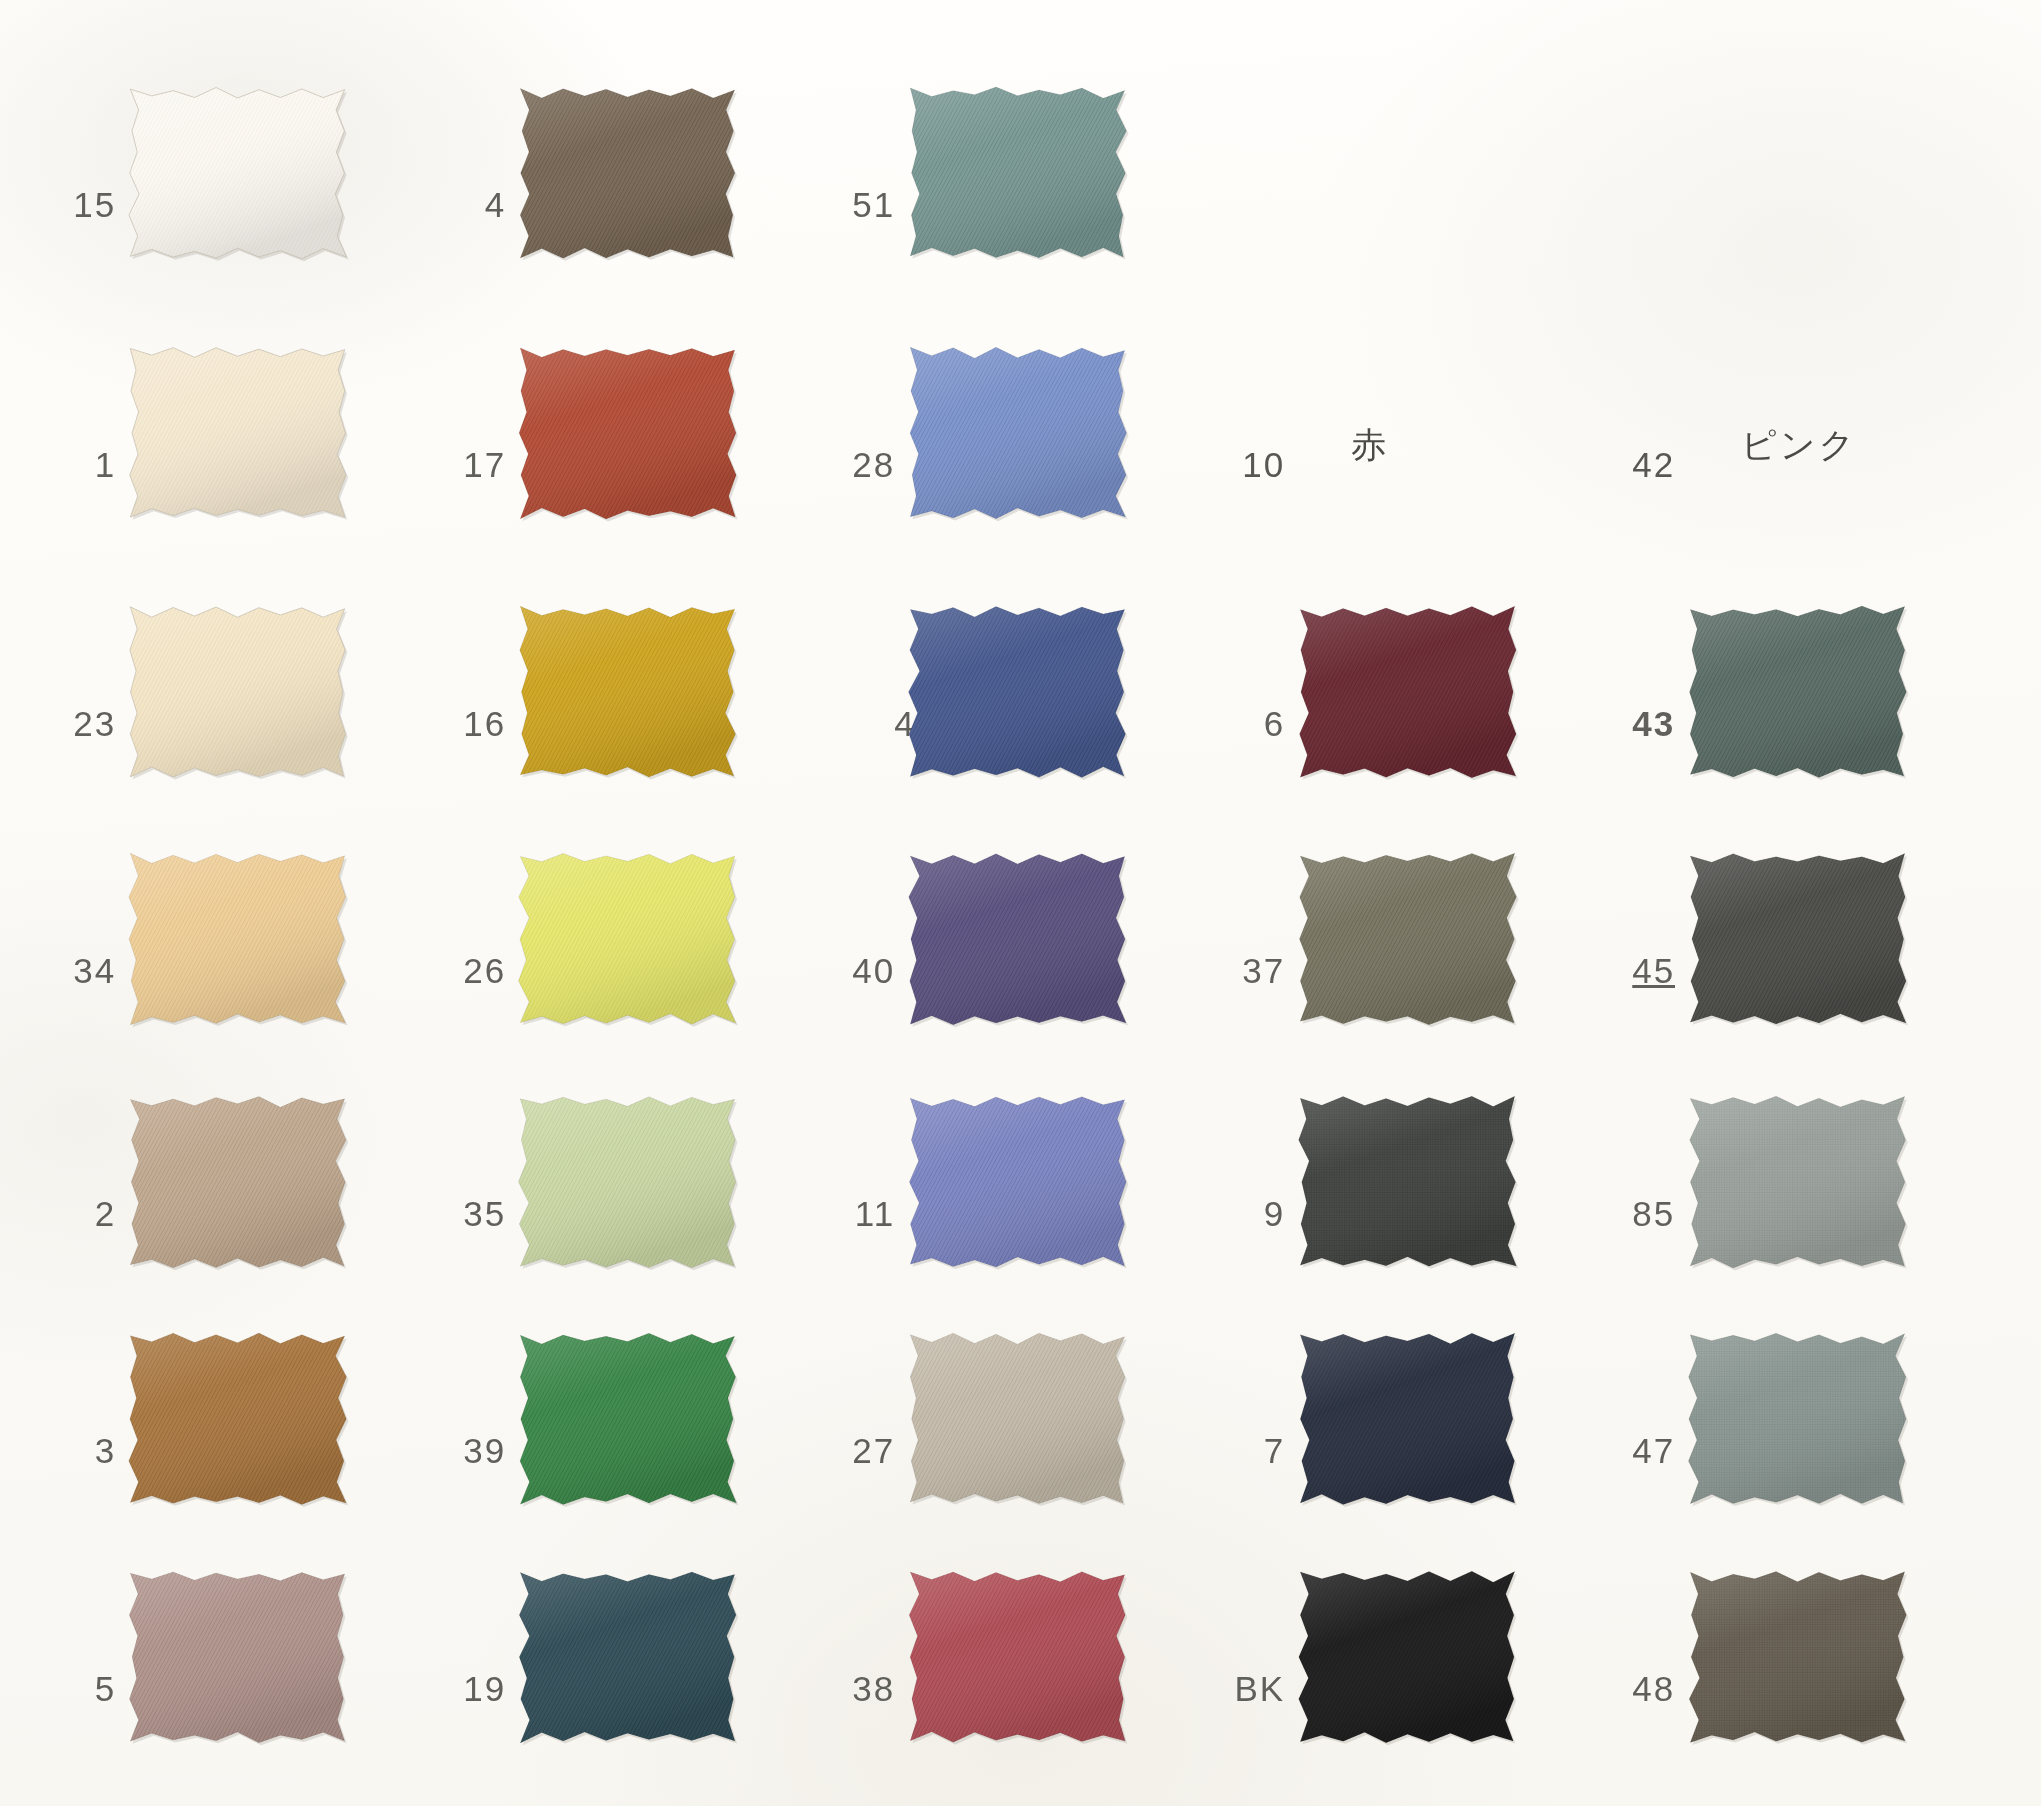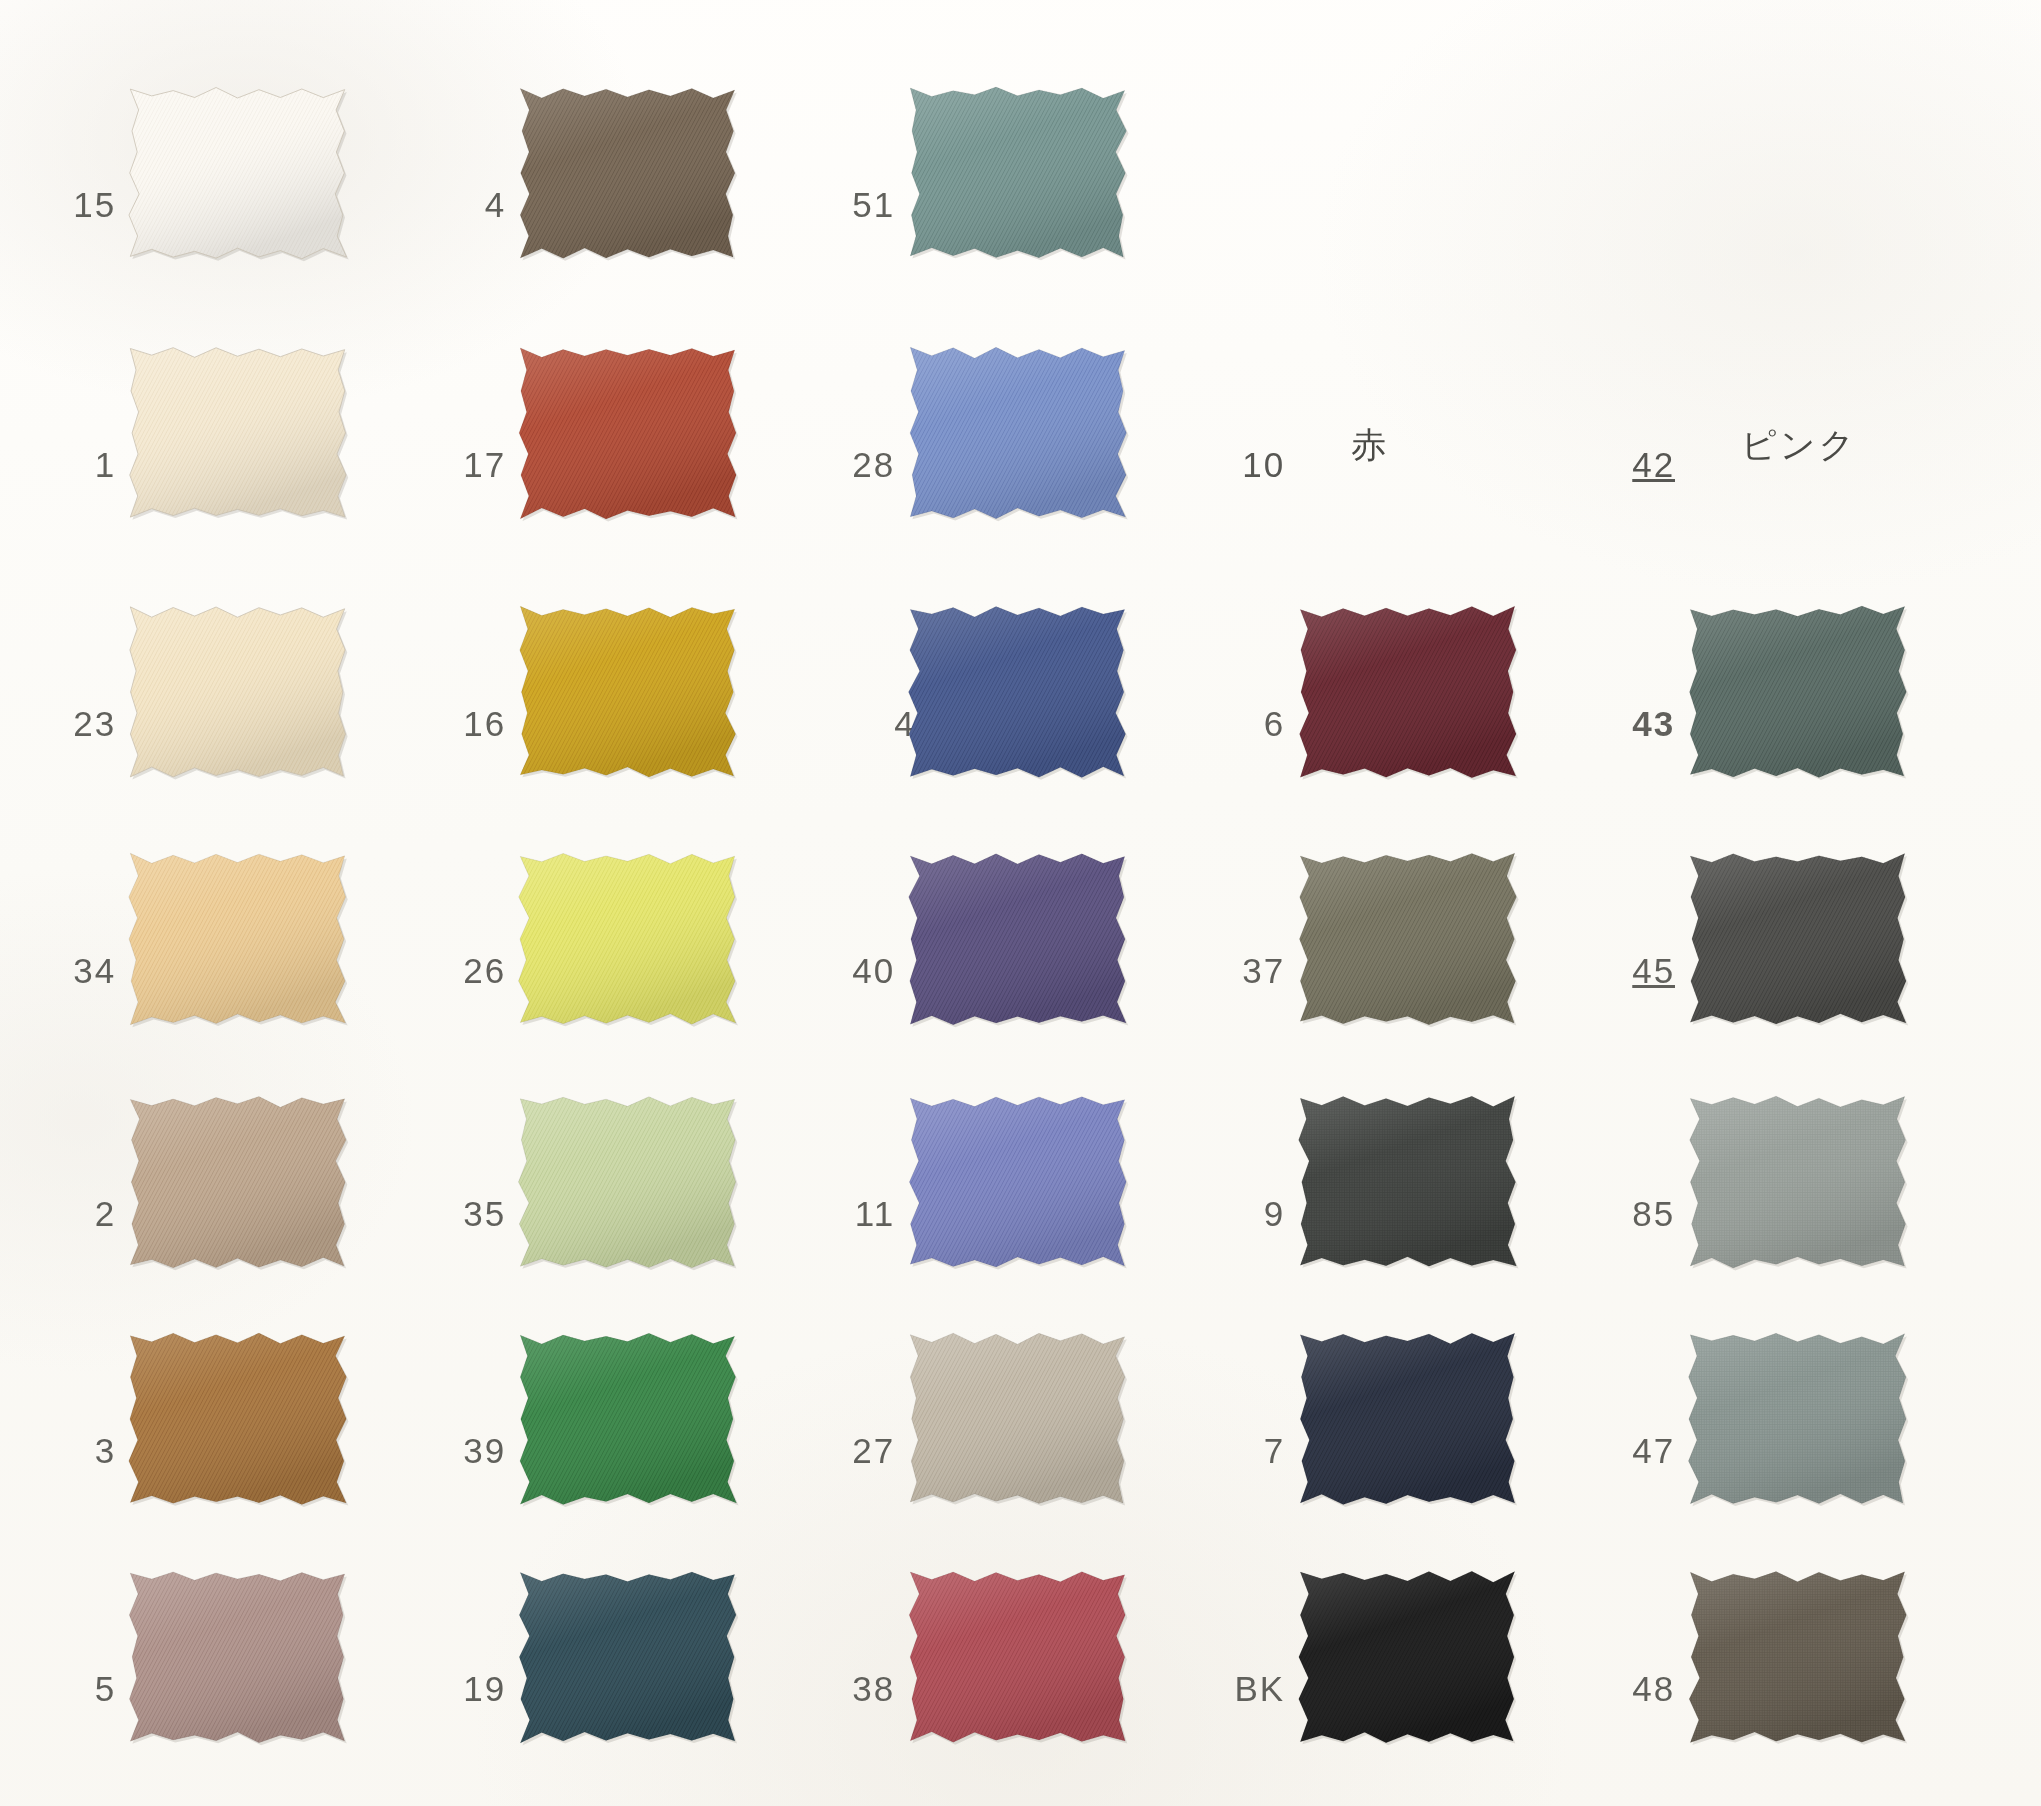--- a/index.html
+++ b/index.html
@@ -780,21 +780,21 @@
               <path d="M0.0,-1.0 L25.5,6.9 L51.0,0.2 L76.5,8.4 L102.0,1.2 L127.5,9.7 L153.0,-1.7 L178.5,9.7 L204.0,-2.0 L229.5,11.1 L255.0,-1.8 L244.4,25.0 L254.0,50.0 L246.0,75.0 L254.2,100.0 L246.2,125.0 L254.0,150.0 L243.9,175.0 L253.3,200.0 L229.5,192.7 L204.0,200.9 L178.5,190.7 L153.0,200.9 L127.5,192.0 L102.0,201.9 L76.5,189.4 L51.0,200.1 L25.5,193.2 L0.0,200.7 L9.0,175.0 L-1.9,150.0 L9.6,125.0 L-1.8,100.0 L9.2,75.0 L-0.0,50.0 L10.0,25.0 Z" fill="#1e1e1e"></path>
               <rect x="-13" y="-13" width="281" height="226" fill="url(#weave27)" clip-path="url(#clip27)" class="weave" opacity="0.34"></rect>
               <path d="M0.0,-1.0 L25.5,6.9 L51.0,0.2 L76.5,8.4 L102.0,1.2 L127.5,9.7 L153.0,-1.7 L178.5,9.7 L204.0,-2.0 L229.5,11.1 L255.0,-1.8 L244.4,25.0 L254.0,50.0 L246.0,75.0 L254.2,100.0 L246.2,125.0 L254.0,150.0 L243.9,175.0 L253.3,200.0 L229.5,192.7 L204.0,200.9 L178.5,190.7 L153.0,200.9 L127.5,192.0 L102.0,201.9 L76.5,189.4 L51.0,200.1 L25.5,193.2 L0.0,200.7 L9.0,175.0 L-1.9,150.0 L9.6,125.0 L-1.8,100.0 L9.2,75.0 L-0.0,50.0 L10.0,25.0 Z" fill="url(#sh27)"></path>
               <path d="M0.0,-1.0 L25.5,6.9 L51.0,0.2 L76.5,8.4 L102.0,1.2 L127.5,9.7 L153.0,-1.7 L178.5,9.7 L204.0,-2.0 L229.5,11.1 L255.0,-1.8 L244.4,25.0 L254.0,50.0 L246.0,75.0 L254.2,100.0 L246.2,125.0 L254.0,150.0 L243.9,175.0 L253.3,200.0 L229.5,192.7 L204.0,200.9 L178.5,190.7 L153.0,200.9 L127.5,192.0 L102.0,201.9 L76.5,189.4 L51.0,200.1 L25.5,193.2 L0.0,200.7 L9.0,175.0 L-1.9,150.0 L9.6,125.0 L-1.8,100.0 L9.2,75.0 L-0.0,50.0 L10.0,25.0 Z" fill="none" stroke="rgba(0,0,0,0.10)" stroke-width="1"></path>
             </svg>
           </div>
         </div>
       </div>
       <div class="grid-col" style="left: 0px;">
         <div class="cell text-only-row" style="top: 350px; left: 0px; width: 100%; height: 190px;">
-          <div class="swatch-label" style="left: 1607px; width: 68px; text-decoration: underline;">42</div>
+          <div class="swatch-label" style="left: 1607px; width: 68px;">42</div>
           <div class="name-label" style="left: 1741px;">ピンク</div>
         </div>
         <div class="cell" style="top: 609px; left: 0px; width: 100%; height: 190px;">
           <div class="swatch-label" style="left: 1607px; width: 68px; font-weight: bold;">43</div>
           <div class="swatch" style="left: 1688px; top: 0px; width: 243px; height: 190px;">
             <svg viewBox="-13 -13 281 226" width="267" height="215" style="margin-left: -12.4px; margin-top: -12.4px;">
               <defs>
                 <clipPath id="clip29">
                   <path d="M0.0,2.0 L25.5,9.5 L51.0,2.1 L76.5,7.9 L102.0,1.8 L127.5,10.0 L153.0,1.6 L178.5,7.9 L204.0,-2.2 L229.5,7.3 L255.0,-1.7 L245.0,25.0 L255.0,50.0 L247.8,75.0 L257.0,100.0 L245.6,125.0 L252.8,150.0 L245.5,175.0 L254.0,200.0 L229.5,192.6 L204.0,198.1 L178.5,190.9 L153.0,201.7 L127.5,190.5 L102.0,199.9 L76.5,190.9 L51.0,201.1 L25.5,191.7 L0.0,198.0 L9.4,175.0 L-0.2,150.0 L7.1,125.0 L-0.9,100.0 L7.9,75.0 L1.9,50.0 L8.2,25.0 Z"></path>
                 </clipPath>

